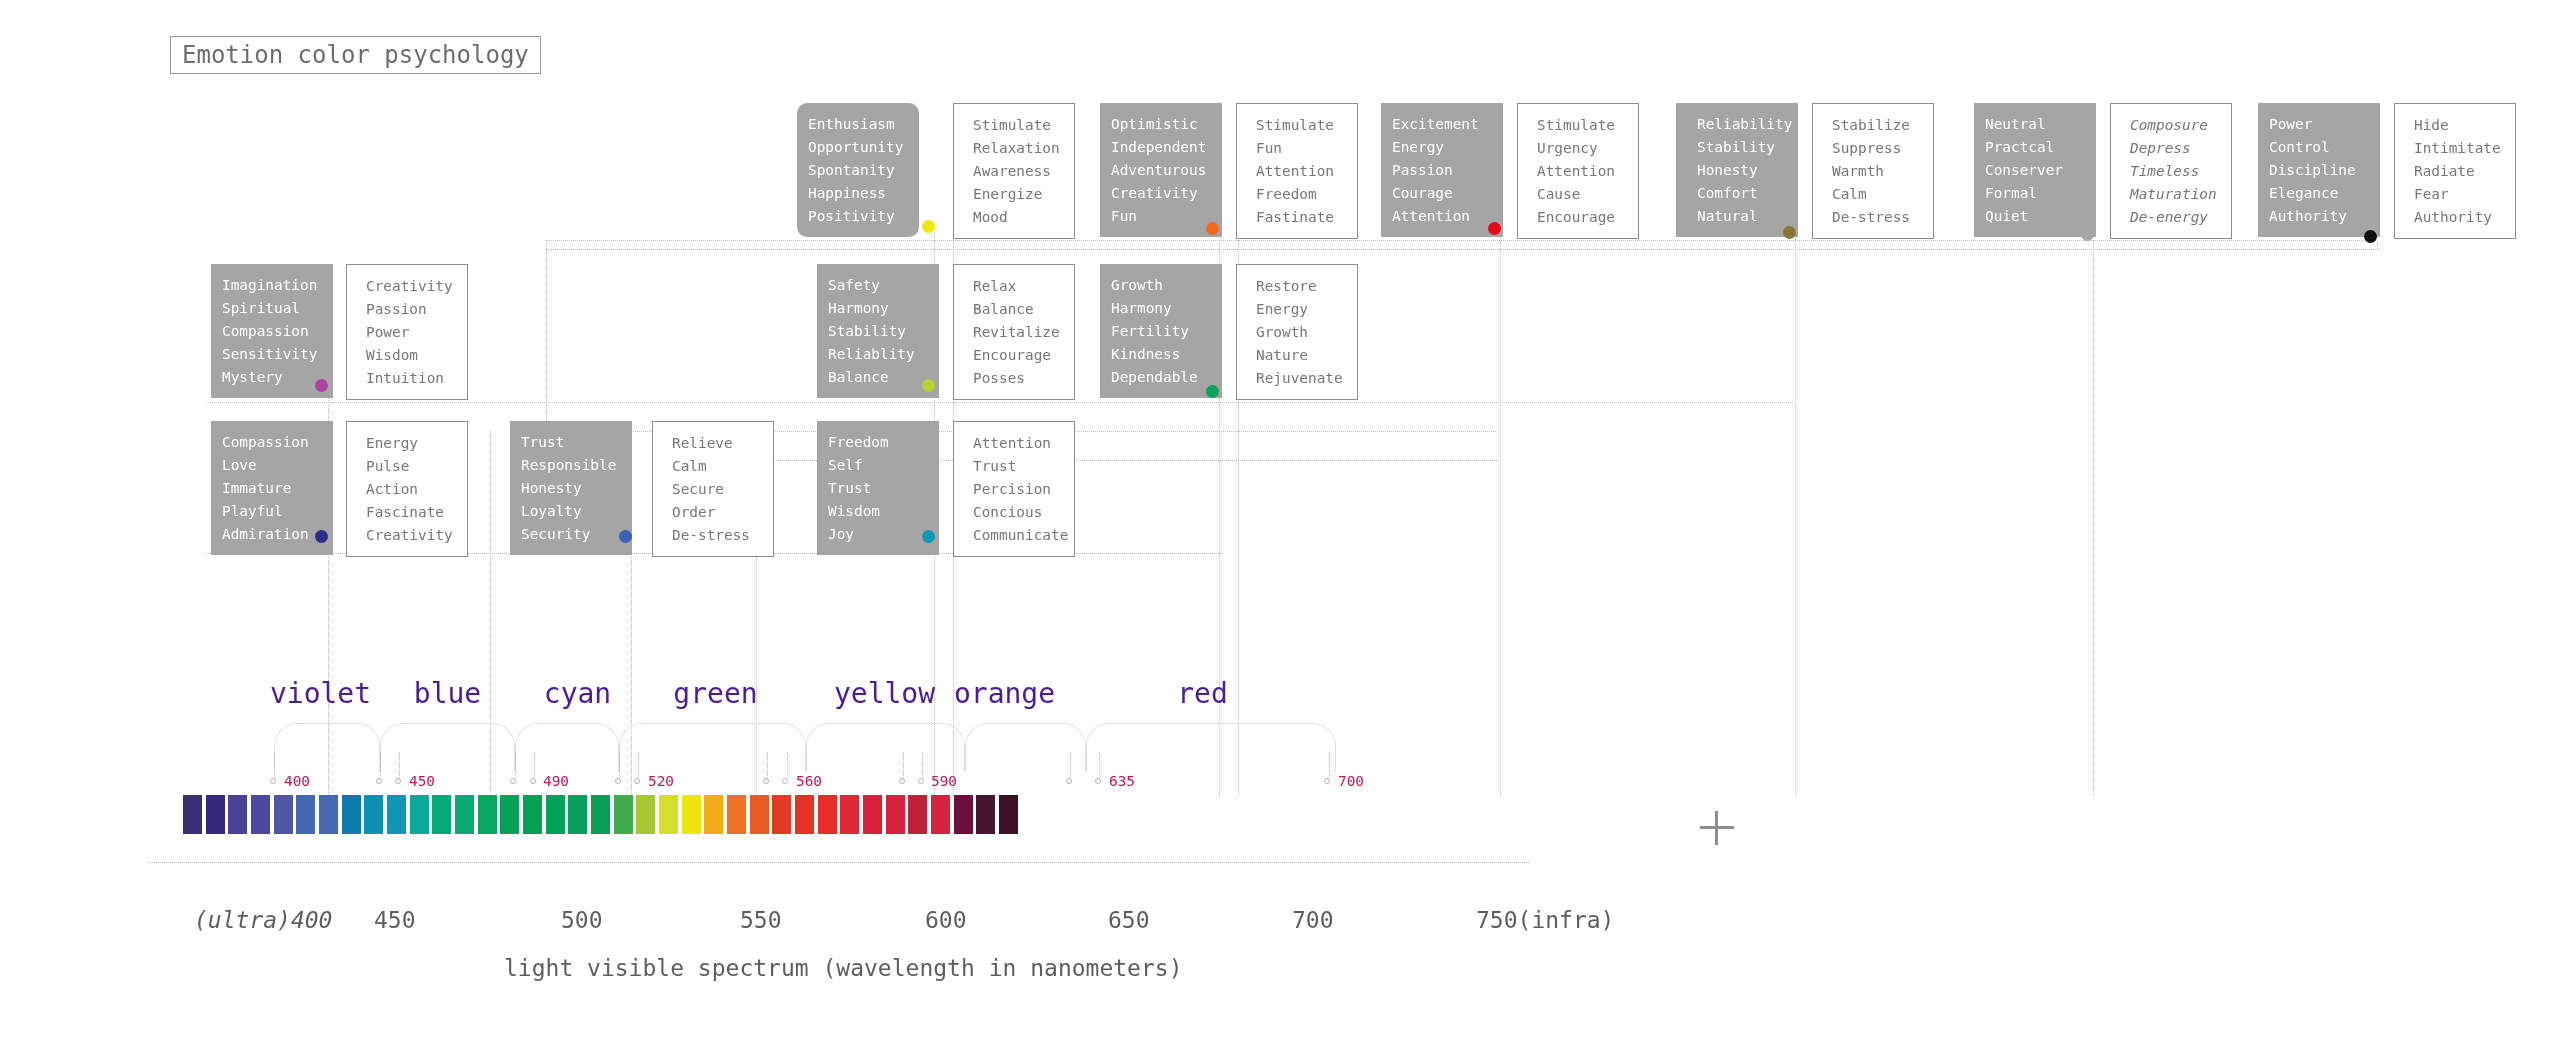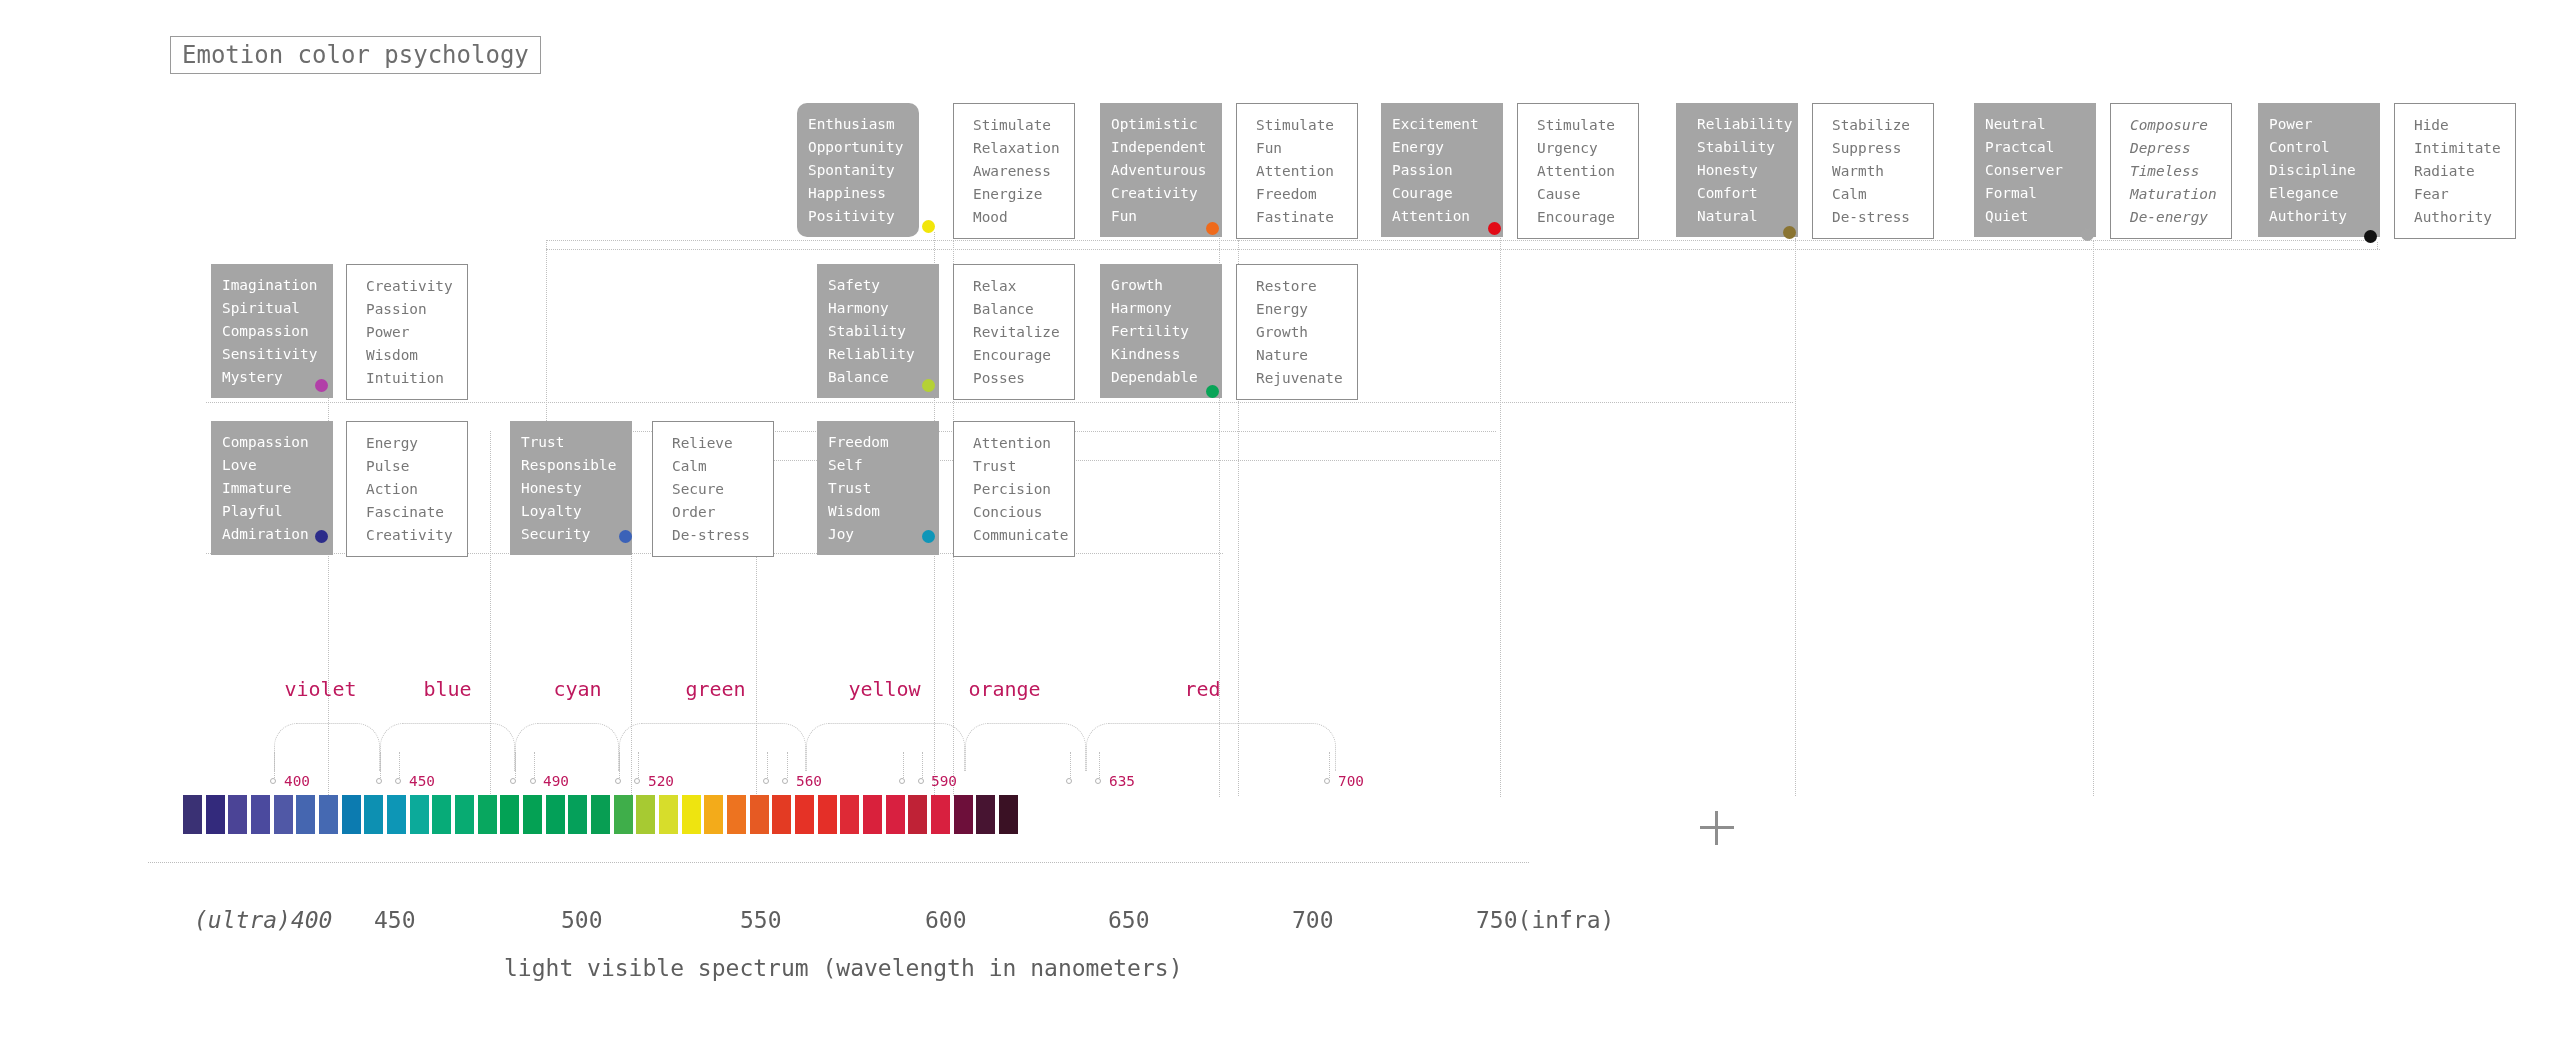--- a/index.html
+++ b/index.html
@@ -30,21 +30,21 @@
 
   
   .dot{position:absolute;width:13px;height:13px;border-radius:50%;}
 
   
   .vline{position:absolute;width:0;border-left:1.4px dotted #bfbfbf;}
   .hline{position:absolute;height:0;border-top:1.4px dotted #bfbfbf;}
 
   
   .band-name{
-    position:absolute;font-size:20px;color:#be185d;white-space:nowrap;
+    position:absolute;font-size:28px;color:#4c1d95;white-space:nowrap;
     text-align:center;
   }
 
   
   .brace{
     position:absolute;height:48px;box-sizing:border-box;
     border:1.4px dotted #c0c0c0;border-bottom:none;
     border-top-left-radius:23.4px;border-top-right-radius:23.4px;
   }
 

